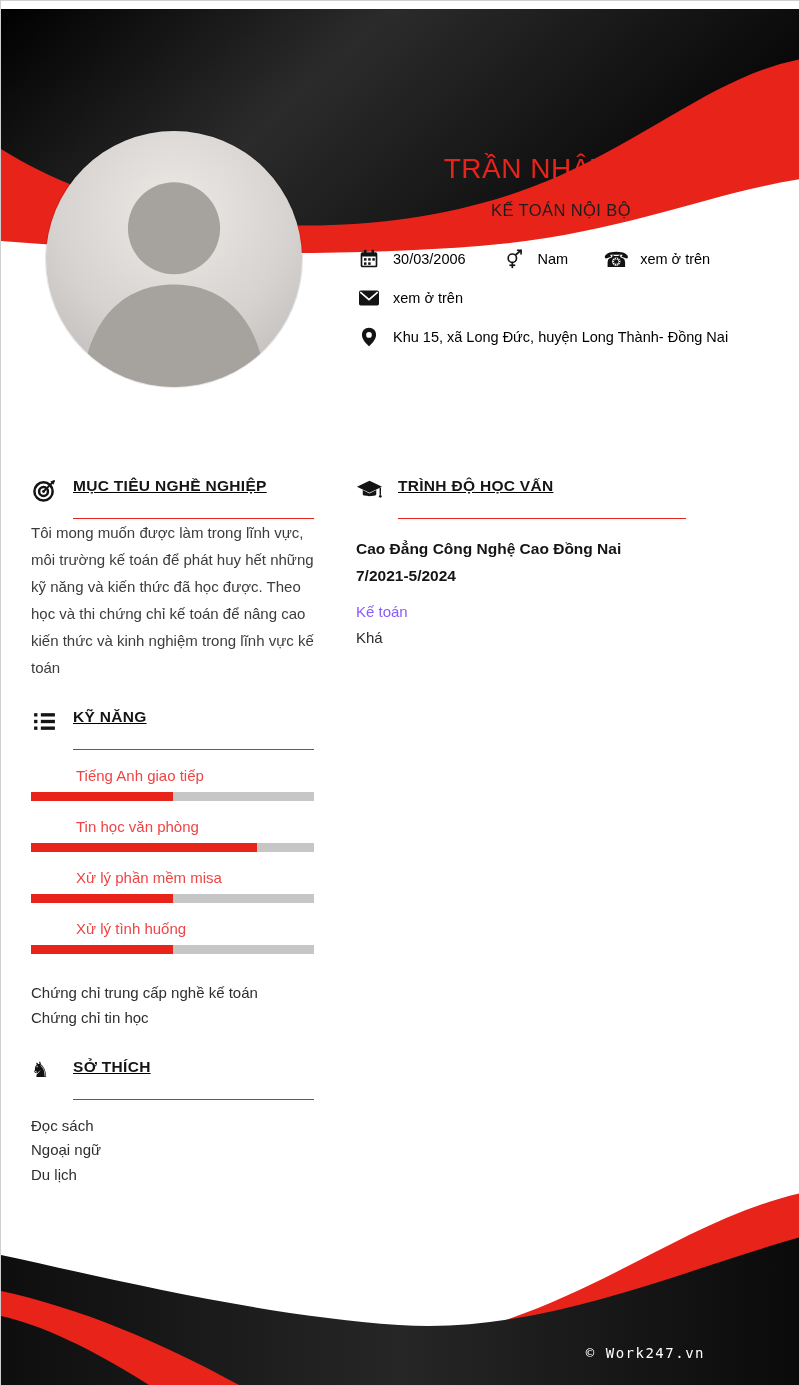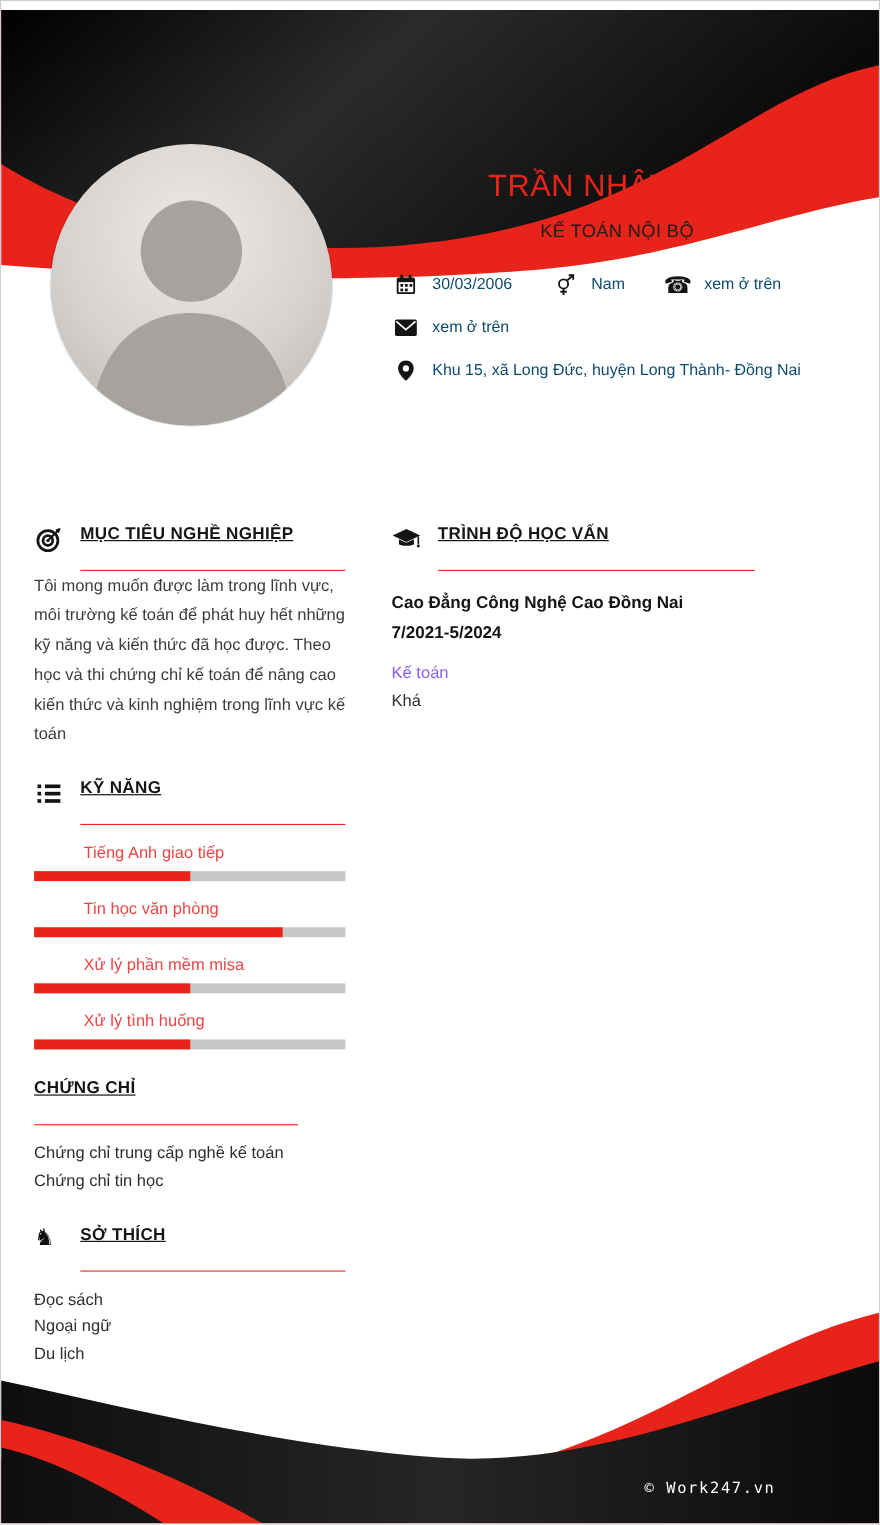--- a/index.html
+++ b/index.html
@@ -18,21 +18,21 @@
   .name{ color:var(--accent,#e8231a); font-size:28px; font-weight:normal; text-align:center; letter-spacing:.5px; }
   .job{ color:#1d1d1d; font-size:16.5px; text-align:center; margin-top:16px; letter-spacing:.4px; }
   .contact{ margin-top:28px; padding-left:16px; }
   .c-row{ display:flex; align-items:center; margin-bottom:17px; }
   .c-item{ display:flex; align-items:center; margin-right:36px; }
   .c-item:last-child{ margin-right:0; }
   .c-ic{ width:24px; height:22px; display:inline-flex; align-items:center; justify-content:center;
          margin-right:12px; color:#121212; flex:none; }
   .c-ic svg{ width:20px; height:20px; display:block; }
   .glyph{ font-size:21px; line-height:1; color:#121212; }
-  .c-txt{ font-size:14.5px; color:#0c4a6e; }
+  .c-txt{ font-size:14.5px; color:#000000; }
 
   
   .main{ display:flex; padding:0 30px; }
   .col-l{ width:283px; flex:none; padding-top:6px; }
   .col-r{ width:330px; flex:none; margin-left:42px; padding-top:6px; }
   .sec{ margin-top:27px; }
   .sec:first-child{ margin-top:0; }
   .sec-head{ display:flex; align-items:flex-start; }
   .sec-ic{ width:30px; flex:none; margin-right:12px; color:#111; padding-top:1px; }
   .sec-ic svg{ width:27px; height:25px; display:block; }
@@ -218,25 +218,20 @@
           <div class="skill">
             <div class="skill-label">Xử lý tình huống</div>
             <div class="skill-track">
               <div class="skill-fill" style="width: 50%;"></div>
             </div>
           </div>
         </div>
       </div>
 
       <div class="sec">
-        <div class="sec-head">
-          <div class="sec-tw narrow">
-            <div class="sec-title">CHỨNG CHỈ</div>
-          </div>
-        </div>
         <div class="plain-list">
           <div class="plain-item">Chứng chỉ trung cấp nghề kế toán</div>
           <div class="plain-item">Chứng chỉ tin học</div>
         </div>
       </div>
 
       <div class="sec">
         <div class="sec-head">
           <span class="sec-ic glyph">♞</span>
           <div class="sec-tw">

